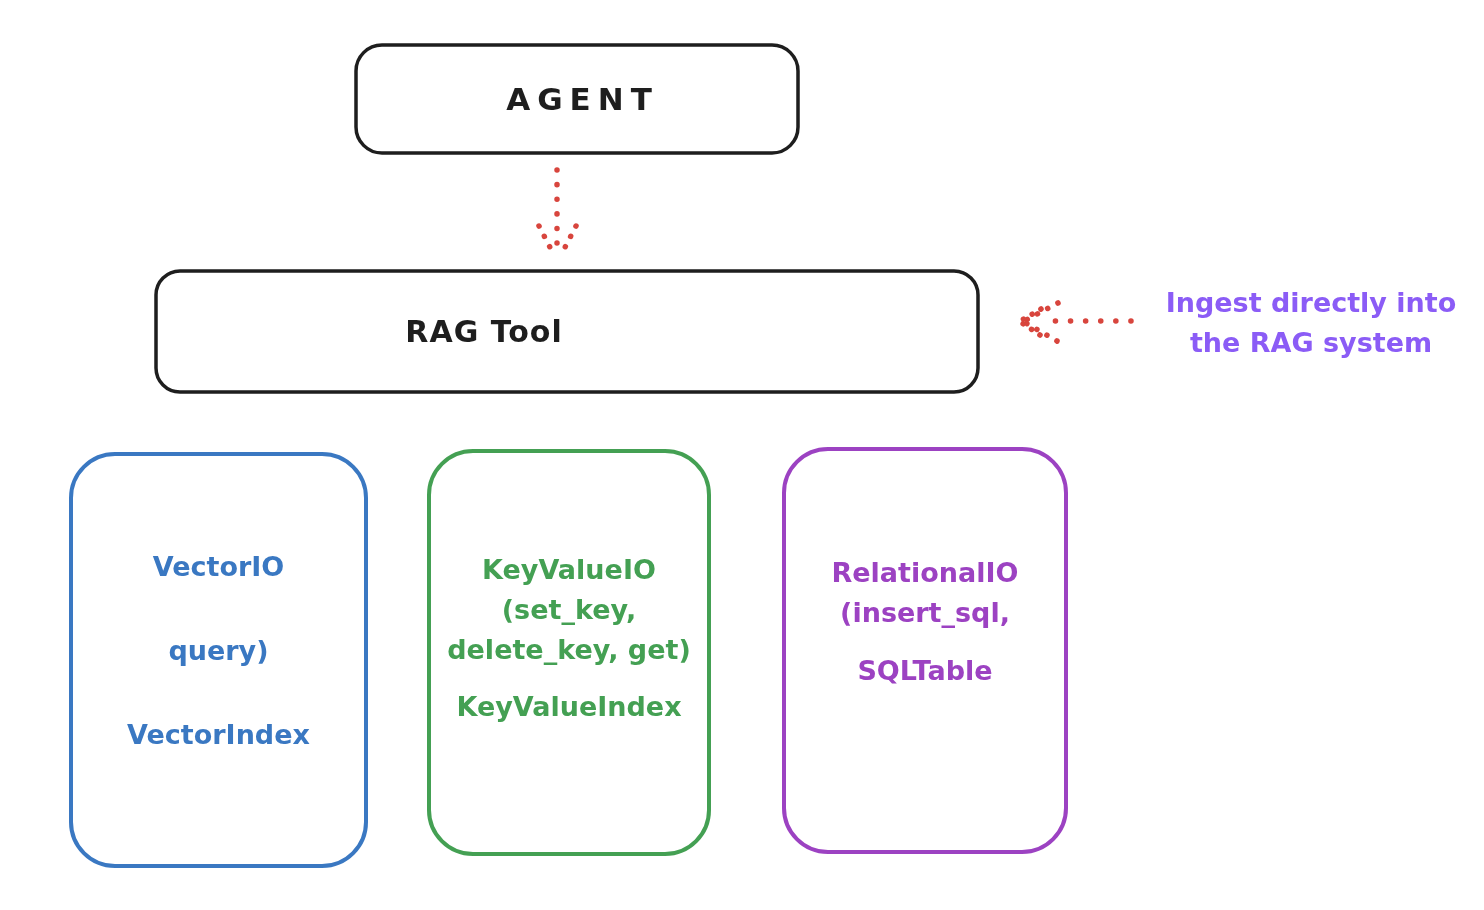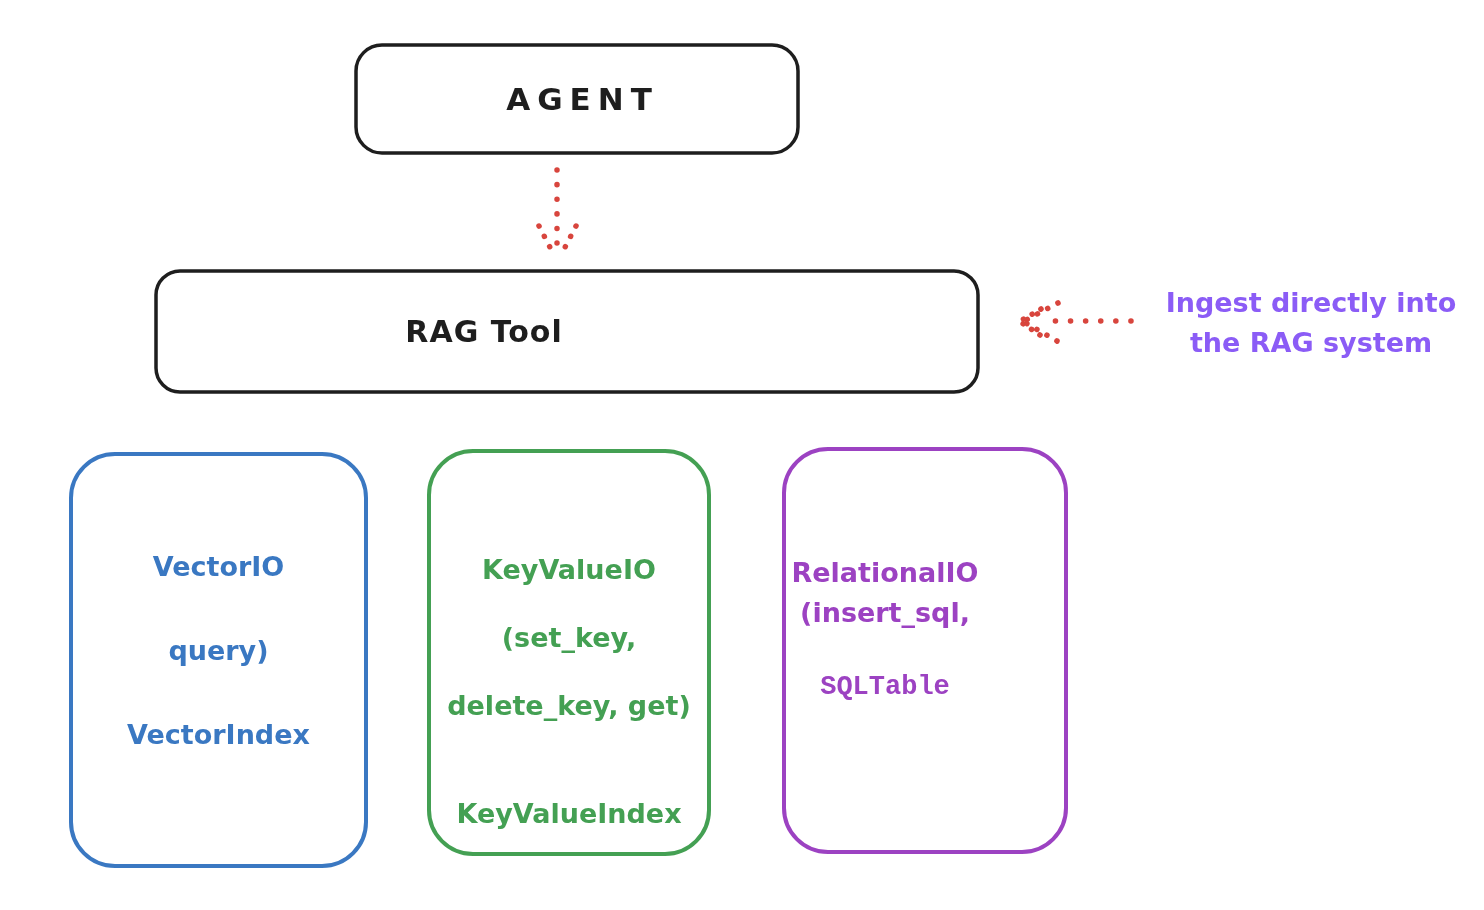--- a/index.html
+++ b/index.html
@@ -45,24 +45,24 @@
     flex-direction: column;
     align-items: center;
     text-align: center;
     font-size: 27px;
     font-weight: 600;
     line-height: 40px;
     white-space: nowrap;
   }
   .backend-text.vector     { left: 71px;  top: 454px; width: 295px; padding-top: 93px;  }
   .backend-text.keyvalue   { left: 429px; top: 451px; width: 280px; padding-top: 99px;  }
-  .backend-text.relational { left: 744px; top: 449px; width: 282px; padding-top: 104px; }
+  .backend-text.relational { left: 784px; top: 449px; width: 282px; padding-top: 104px; }
   .backend-text .footer.vector-footer     { }
-  .backend-text .footer.keyvalue-footer   { margin-top: 40px; }
-  .backend-text .footer.relational-footer { margin-top: 34px; font-family: Liberation Mono, monospace; }
+  .backend-text .footer.keyvalue-footer   { margin-top: 17px; }
+  .backend-text .footer.relational-footer { margin-top: 18px; }
 </style>
 </head>
 <body>
 
 <div class="stage">
 
   <svg class="shapes" viewBox="0 0 1484 910">
 
     <rect x="356" y="45" width="442" height="108" rx="26" ry="26" fill="none" stroke-width="3.5" style="stroke: rgb(30, 30, 30);"></rect>
 
@@ -97,21 +97,21 @@
     <div>Ingest directly into</div>
     <div>the RAG system</div>
   </div>
 
   <div class="backend-text vector" style="color: rgb(58, 120, 194); gap: 44px;">
     <div>VectorIO</div>
     <div>query)</div>
     <div class="footer vector-footer">VectorIndex</div>
   </div>
 
-  <div class="backend-text keyvalue" style="color: rgb(68, 160, 83); gap: 28px;">
+  <div class="backend-text keyvalue" style="color: rgb(68, 160, 83);">
     <div>KeyValueIO</div>
     <div>(set_key,</div>
     <div>delete_key, get)</div>
     <div class="footer keyvalue-footer">KeyValueIndex</div>
   </div>
 
   <div class="backend-text relational" style="color: rgb(156, 66, 194);">
     <div>RelationalIO</div>
     <div>(insert_sql,</div>
     <div class="footer relational-footer">SQLTable</div>

